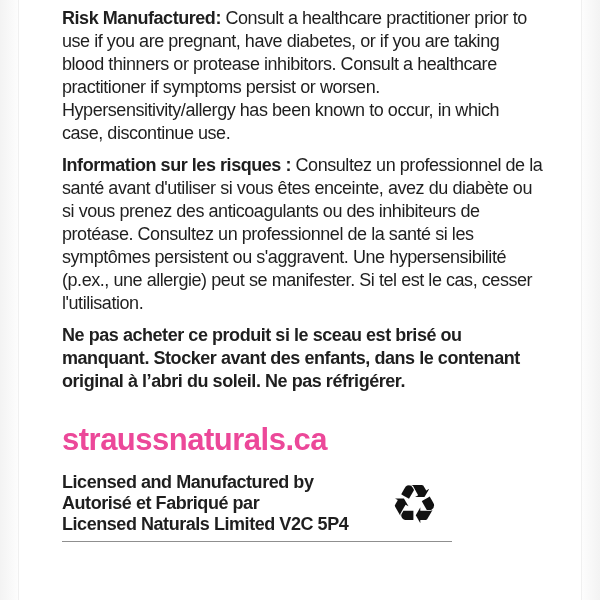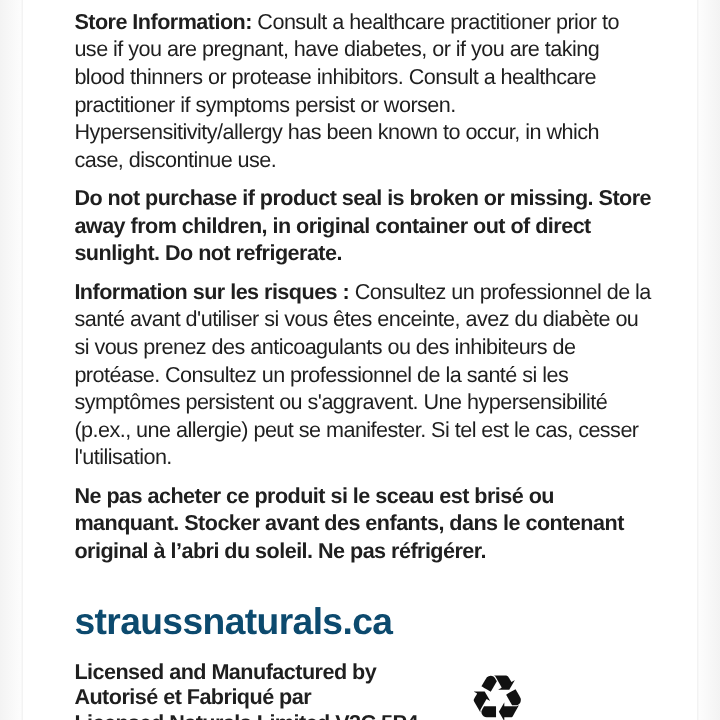--- a/index.html
+++ b/index.html
@@ -88,29 +88,28 @@
   }
 </style>
 </head>
 <body>
 
 <div class="page-edge left"></div>
 <div class="page-edge right"></div>
 
 <div class="label">
 
-  <p><b>Store Information:</b><span> Consult a healthcare practitioner prior to use if you are pregnant, have diabetes, or if you are taking blood thinners or protease inhibitors. Consult a healthcare practitioner if symptoms persist or worsen. Hypersensitivity/allergy has been known to occur, in which case, discontinue use.</span></p>
+  <p><b>Risk Manufactured:</b><span> Consult a healthcare practitioner prior to use if you are pregnant, have diabetes, or if you are taking blood thinners or protease inhibitors. Consult a healthcare practitioner if symptoms persist or worsen. Hypersensitivity/allergy has been known to occur, in which case, discontinue use.</span></p>
 
-  <p class="warn">Do not purchase if product seal is broken or missing. Store away from children, in original container out of direct sunlight. Do not refrigerate.</p>
 
   <p><b>Information sur les risques :</b><span> Consultez un professionnel de la santé avant d'utiliser si vous êtes enceinte, avez du diabète ou si vous prenez des anticoagulants ou des inhibiteurs de protéase. Consultez un professionnel de la santé si les symptômes persistent ou s'aggravent. Une hypersensibilité (p.ex., une allergie) peut se manifester. Si tel est le cas, cesser l'utilisation.</span></p>
 
   <p class="warn">Ne pas acheter ce produit si le sceau est brisé ou manquant. Stocker avant des enfants, dans le contenant original à l’abri du soleil. Ne pas réfrigérer.</p>
 
-  <div class="website" style="color: #0c4a6e;">straussnaturals.ca</div>
+  <div class="website" style="color: #ec4899;">straussnaturals.ca</div>
 
   <div class="mfg-row">
     <div class="mfg-lines">
       <div>Licensed and Manufactured by</div>
       <div>Autorisé et Fabriqué par</div>
       <div>Licensed Naturals Limited V2C 5P4</div>
     </div>
     <div class="recycle">♻</div>
   </div>
 

